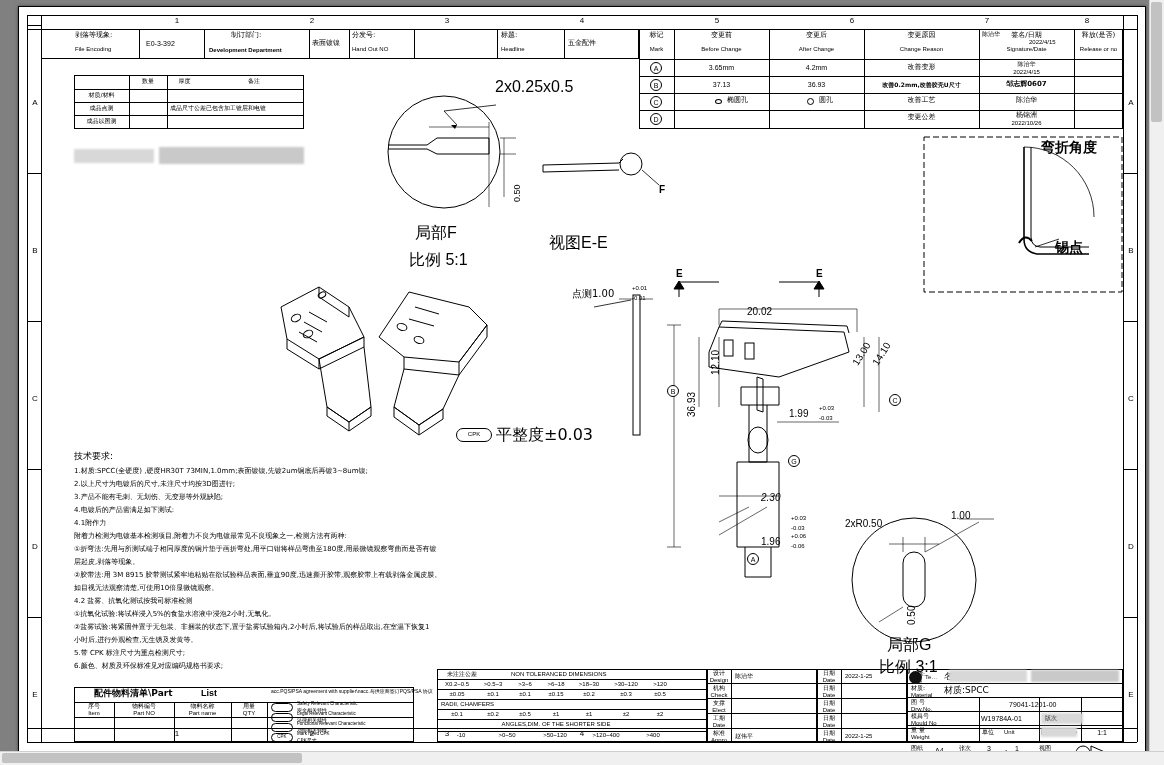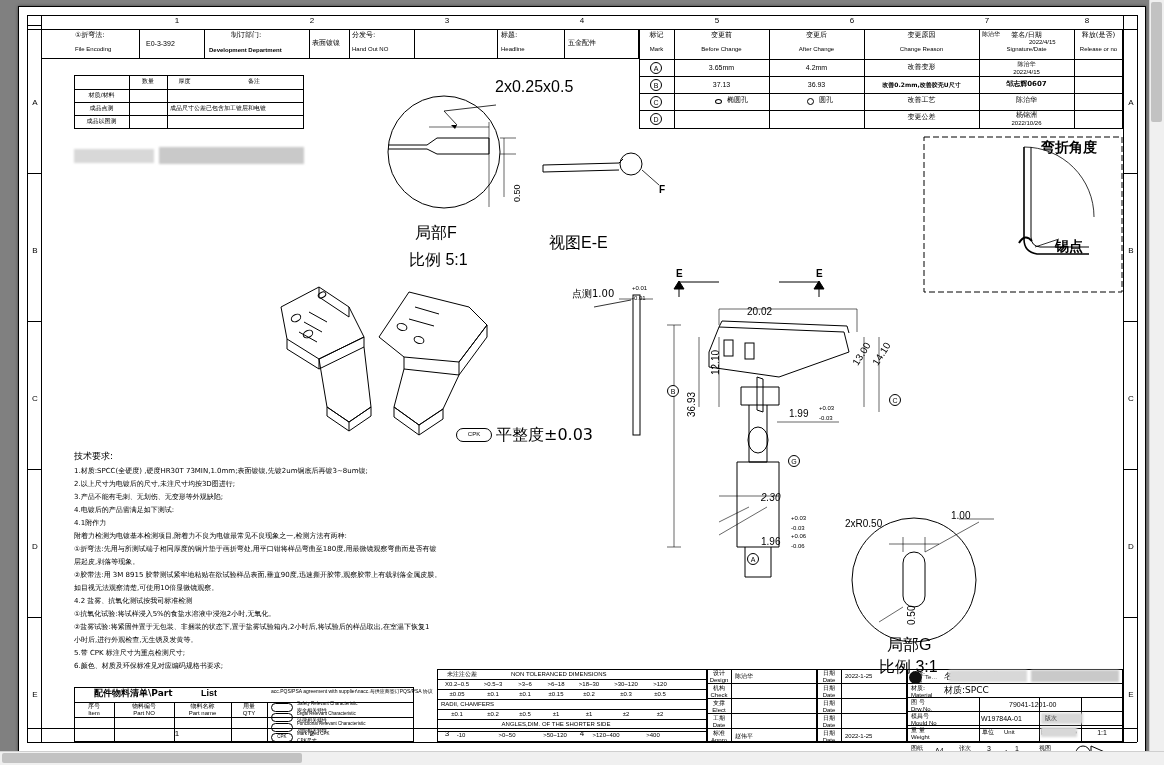--- a/index.html
+++ b/index.html
@@ -82,21 +82,21 @@
     <div class="ln h" style="left:1104px;top:610px;width:14px;"></div>
 
     <div class="box" style="left:22px;top:22px;width:598px;height:30px;"></div>
     <div class="ln v" style="left:120px;top:22px;height:30px;"></div>
     <div class="ln v" style="left:185px;top:22px;height:30px;"></div>
     <div class="ln v" style="left:290px;top:22px;height:30px;"></div>
     <div class="ln v" style="left:330px;top:22px;height:30px;"></div>
     <div class="ln v" style="left:395px;top:22px;height:30px;"></div>
     <div class="ln v" style="left:478px;top:22px;height:30px;"></div>
     <div class="ln v" style="left:545px;top:22px;height:30px;"></div>
-    <div class="txt xs cn" style="left:56px;top:25px;">①折弯法:</div>
+    <div class="txt xs cn" style="left:56px;top:25px;">剥落等现象:</div>
     <div class="txt tiny" style="left:56px;top:39px;">File Encoding</div>
     <div class="txt xs" style="left:127px;top:33px;">E0-3-392</div>
     <div class="txt xs cn" style="left:212px;top:25px;">制订部门:</div>
     <div class="txt tiny b" style="left:190px;top:40px;">Development Department</div>
     <div class="txt xs cn" style="left:293px;top:33px;">表面镀镍</div>
     <div class="txt xs cn" style="left:333px;top:25px;">分发号:</div>
     <div class="txt tiny" style="left:333px;top:39px;">Hand Out NO</div>
     <div class="txt xs cn" style="left:482px;top:25px;">标题:</div>
     <div class="txt tiny" style="left:482px;top:39px;">Headline</div>
     <div class="txt xs cn" style="left:549px;top:33px;">五金配件</div>
@@ -274,21 +274,21 @@
       <line x1="940" y1="512" x2="975" y2="512" stroke="#000" stroke-width="0.6"></line>
     </svg>
 
     <div class="txt xl" style="left:476px;top:72px;">2x0.25x0.5</div>
     <div class="txt m rot" style="left:494px;top:195px;transform:rotate(-90deg);">0.50</div>
     <div class="txt xl" style="left:396px;top:218px;">局部F</div>
     <div class="txt xl" style="left:390px;top:245px;">比例 5:1</div>
     <div class="txt xl" style="left:530px;top:216px;margin-top:12px;">视图E-E</div>
     <div class="txt l b" style="left:640px;top:178px;">F</div>
     <div class="txt xxl cn b" style="left:1022px;top:133px;">弯折角度</div>
-    <div class="txt xxl cn b" style="left:1036px;top:233px;font-family:Liberation Serif, serif;">锡点</div>
+    <div class="txt xxl cn b" style="left:1036px;top:233px;">锡点</div>
 
     <div class="txt l cn" style="left:553px;top:282px;">点测1.00</div>
     <div class="txt tiny" style="left:613px;top:278px;">+0.01</div>
     <div class="txt tiny" style="left:613px;top:288px;">-0.01</div>
 
     <div class="box" style="left:437px;top:421px;width:36px;height:14px;border-radius:7px;"></div>
     <div class="txt tiny ctr" style="left:437px;top:424px;width:36px;">CPK</div>
     <div class="txt xl cn" style="left:477px;top:420px;">平整度±0.03</div>
 
     <div class="txt l" style="left:728px;top:300px;">20.02</div>

